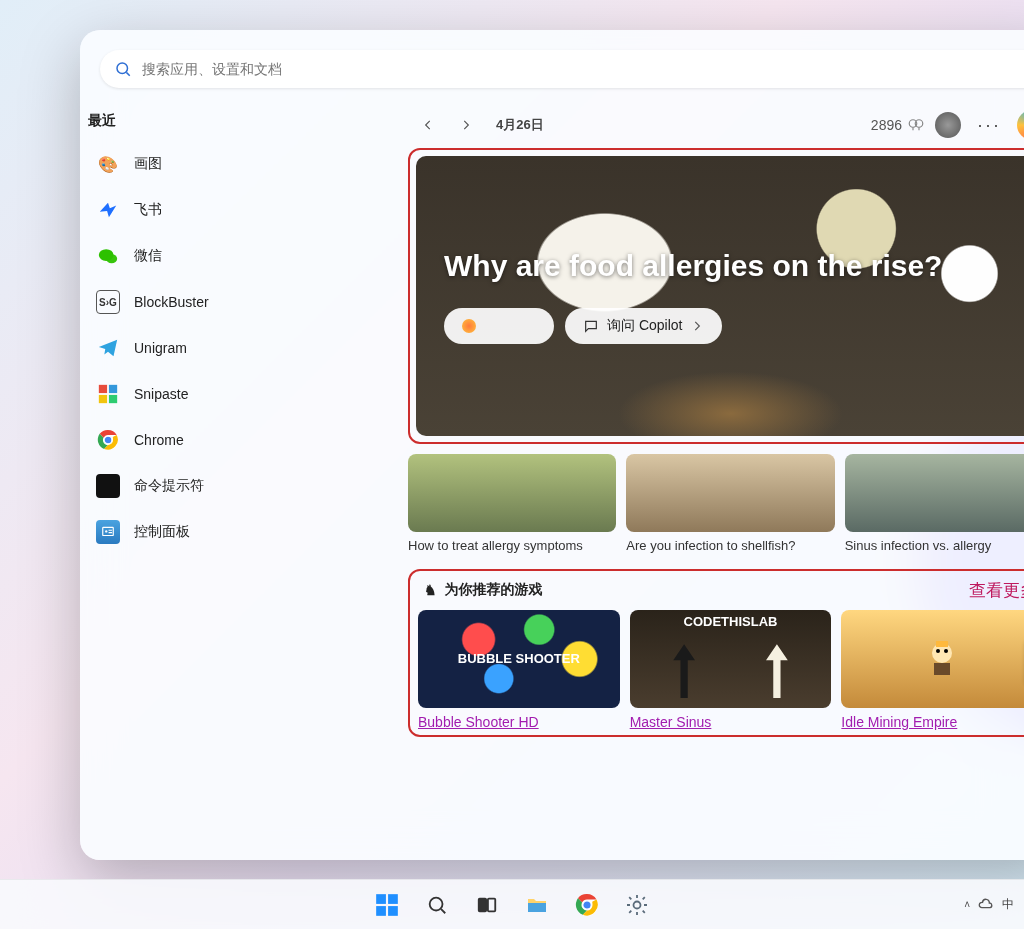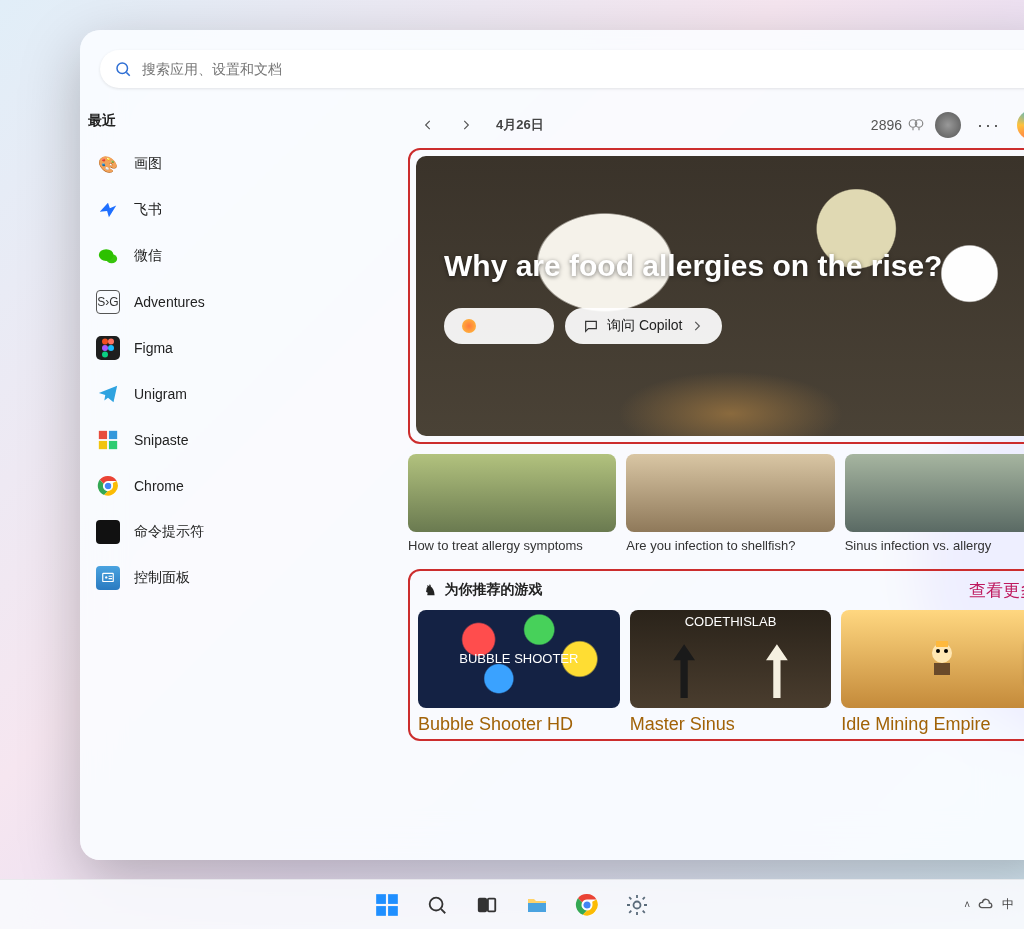--- a/index.html
+++ b/index.html
@@ -92,34 +92,34 @@
     position:absolute; right:-8px; top:24px; width:26px; height:44px; background:#fff;
     border-radius:4px; box-shadow:0 1px 4px rgba(0,0,0,0.2); display:flex; align-items:center; justify-content:center; cursor:pointer;
   }
   
   .games-wrap { border: 2px solid #cc2d2d; border-radius: 12px; padding: 8px 8px 4px 8px; margin-top: 14px; }
   .games-header { display:flex; align-items:center; padding: 0 6px 8px 6px; }
   .games-title { display:flex; align-items:center; gap:8px; font-size:14px; font-weight:600; color:#222; }
   .games-more { margin-left:auto; font-size:17px; color:#be185d; cursor:pointer; }
   .games-row { display:flex; gap:10px; position:relative; }
   .game { flex:1; }
-  .game .gthumb { height:98px; border-radius:8px; display:flex; align-items:center; justify-content:center; color:#fff; font-weight:normal; font-size:13px; text-align:center; padding:4px; }
+  .game .gthumb { height:98px; border-radius:8px; display:flex; align-items:center; justify-content:center; color:#fff; font-weight:bold; font-size:13px; text-align:center; padding:4px; }
   .g1 { background: radial-gradient(circle at 30% 30%, #ff4d4d 10%, transparent 11%), radial-gradient(circle at 60% 20%, #47d15a 10%, transparent 11%), radial-gradient(circle at 80% 50%, #ffdd33 10%, transparent 11%), radial-gradient(circle at 40% 70%, #3aa2ff 10%, transparent 11%), #142244; }
   .g2 { background:
         linear-gradient(#ff5a3c,#ff5a3c) 10% 10%/22% 22% no-repeat,
         linear-gradient(#ffd23c,#ffd23c) 40% 30%/22% 22% no-repeat,
         linear-gradient(#3aa2ff,#3aa2ff) 70% 50%/22% 22% no-repeat,
         linear-gradient(#47d15a,#47d15a) 20% 70%/22% 22% no-repeat,
         #0e2a66; }
   .g3 { background: linear-gradient(#2a231a,#4a3d2e); position:relative; font-size:8px; }
   .g3::after { content:""; position:absolute; left:18%; bottom:10%; width:18%; height:55%; background:#1a1a1a; clip-path: polygon(50% 0,80% 30%,60% 30%,60% 100%,40% 100%,40% 30%,20% 30%); }
   .g3::before { content:""; position:absolute; right:18%; bottom:10%; width:18%; height:55%; background:#f5f0e0; clip-path: polygon(50% 0,80% 30%,60% 30%,60% 100%,40% 100%,40% 30%,20% 30%); }
   .g4 { background: linear-gradient(#ffd780,#c48a3a); }
   .g4 svg { width:48px; height:48px; }
-  .game .glabel { font-size:18px; color:#a16207; margin-top:6px; line-height:1.2; }
+  .game .glabel { font-size:14px; color:#a21caf; margin-top:6px; line-height:1.2;text-decoration:underline; }
   
   .taskbar {
     position:absolute; bottom:0; left:0; right:0; height:50px;
     background: rgba(248,250,253,0.9); backdrop-filter: blur(20px);
     border-top: 1px solid rgba(0,0,0,0.06);
     display:flex; align-items:center; justify-content:center; gap:8px;
   }
   .tb-item { width:42px; height:42px; display:flex; align-items:center; justify-content:center; border-radius:6px; cursor:pointer; }
   .tb-right { position:absolute; right:10px; display:flex; align-items:center; gap:8px; font-size:12px; color:#444; }
   .caret { font-size:10px; }
@@ -159,34 +159,22 @@
         <div class="recent-item">
           <span class="app-icon">
             <svg class="ic" viewBox="0 0 24 24">
                 <ellipse cx="10" cy="11" rx="8" ry="6.5" fill="#2dc100"></ellipse>
                 <ellipse cx="16" cy="15" rx="6" ry="5" fill="#2dc100" opacity="0.95"></ellipse>
               </svg>
           </span>
           <span>微信</span>
         </div>
         <div class="recent-item">
-          <span class="app-icon" style="border:1.5px solid #555; font-size:12px; font-weight:normal; color:#333;">S›G</span>
-          <span>Adventures</span>
-        </div>
-        <div class="recent-item">
-          <span class="app-icon" style="background:#1e1e1e; border-radius:5px;">
-            <svg width="14" height="20" viewBox="0 0 14 20">
-                <circle cx="4" cy="3.5" r="3" fill="#f24e1e"></circle>
-                <circle cx="10" cy="3.5" r="3" fill="#ff7262"></circle>
-                <circle cx="4" cy="10" r="3" fill="#a259ff"></circle>
-                <circle cx="10" cy="10" r="3" fill="#1abcfe"></circle>
-                <circle cx="4" cy="16.5" r="3" fill="#0acf83"></circle>
-              </svg>
-          </span>
-          <span>Figma</span>
+          <span class="app-icon" style="border:1.5px solid #555; font-size:10px; font-weight:bold; color:#333;">S›G</span>
+          <span>BlockBuster</span>
         </div>
         <div class="recent-item">
           <span class="app-icon">
             <svg class="ic" viewBox="0 0 24 24">
                 <path fill="#2fa3e0" d="M2 11 L22 3 L18 21 L12 16 L8 19 L9 13 Z"></path>
               </svg>
           </span>
           <span>Unigram</span>
         </div>
         <div class="recent-item">

